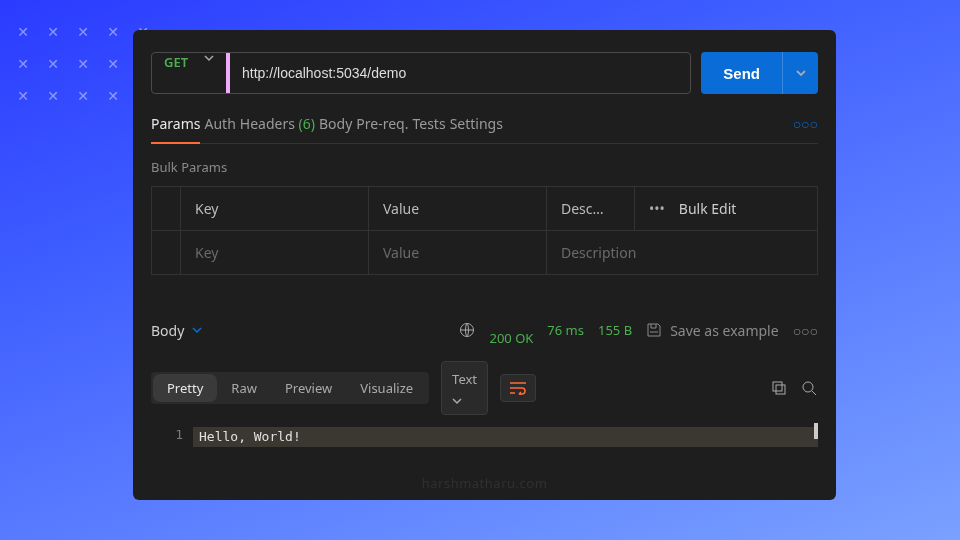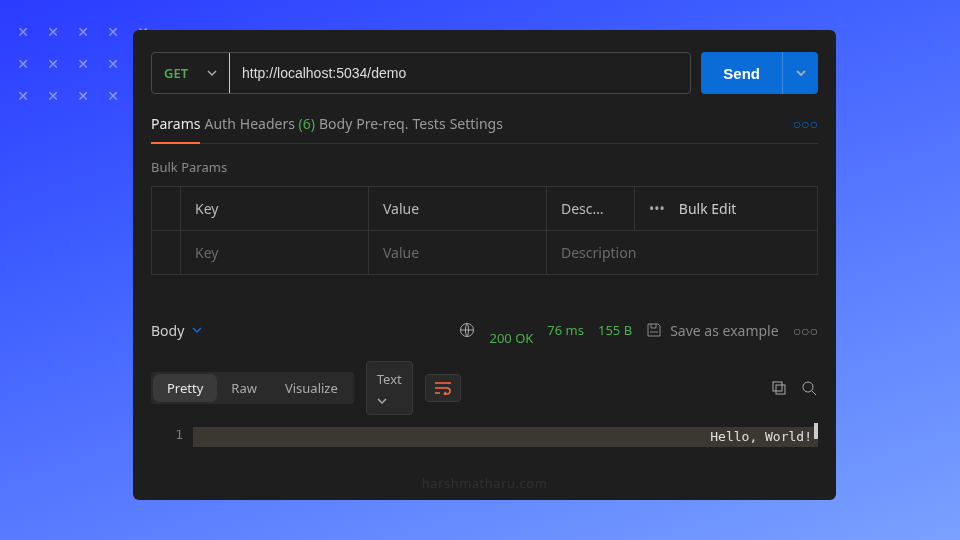--- a/index.html
+++ b/index.html
@@ -4,21 +4,21 @@
 <style>
   * { box-sizing: border-box; margin: 0; padding: 0; }
   html, body { width: 960px; height: 540px; overflow: hidden; font-family: -apple-system, system-ui, sans-serif; }
   body { background: linear-gradient(160deg, #2b3bff 0%, #3d5cff 30%, #7aa1ff 100%); position: relative; }
   .bg-x-grid { position: absolute; top: 18px; left: 10px; display: grid; grid-template-columns: repeat(5, 26px); grid-template-rows: repeat(3, 26px); gap: 6px 4px; }
   .bg-x { color: rgba(255,255,255,0.45); font-size: 14px; display:flex; align-items:center; justify-content:center; }
   .app { position: absolute; top: 30px; left: 133px; width: 703px; height: 470px; background: #1e1e1e; border-radius: 6px; padding: 22px 18px 10px 18px; display:flex; flex-direction:column; color:#ccc; font-size:14px; }
   
   .req-bar { display:flex; gap:10px; align-items:center; margin-bottom:20px; }
   .url-group { flex:1; display:flex; border:1px solid #4a4a4a; border-radius:4px; height:42px; overflow:hidden; }
-  .method-select { width:78px; display:flex; align-items:center; justify-content:space-between; padding:0 12px; border-right:1px solid #f0abfc; cursor:pointer; }
+  .method-select { width:78px; display:flex; justify-content:space-between; padding:0 12px; border-right:4px solid #f0abfc; cursor:pointer; }
   .method-label { color:#4caf50; font-weight:600; font-size:13px; }
   .chev { width:10px; height:10px; color:#aaa; }
   .url-input { flex:1; background:transparent; border:none; outline:none; color:#ddd; font-size:14px; padding:0 12px; }
   .send-group { display:flex; height:42px; }
   .send-btn { background:#0a6cd6; color:#fff; font-weight:600; font-size:15px; border:none; padding:0 22px; border-radius:4px 0 0 4px; cursor:pointer; }
   .send-more { background:#0a6cd6; border:none; border-left:1px solid rgba(255,255,255,0.2); width:36px; border-radius:0 4px 4px 0; display:flex; align-items:center; justify-content:center; cursor:pointer; color:#fff; }
   
   .tabs { display:flex; gap:4px; border-bottom:1px solid #333; align-items:center; }
   .tab { color:#9a9a9a; padding:0 0 10px 0; cursor:pointer; font-size:14px; position:relative; }
   .tab.active { color:#e8e8e8; }
@@ -57,21 +57,21 @@
   .view-tabs { display:flex; background:#2a2a2a; border-radius:4px; padding:2px; }
   .vtab { padding:5px 14px; color:#aaa; font-size:13px; cursor:pointer; border-radius:7px; }
   .vtab.active { background:#3a3a3a; color:#e8e8e8; }
   .fmt-select { display:flex; align-items:flex-start; gap:8px; background:#2a2a2a; border:1px solid #3a3a3a; border-radius:4px; padding:8px 10px; color:#aaa; font-size:13px; cursor:pointer;flex-direction:column; }
   .wrap-btn { background:#2a2a2a; border:1px solid #3a3a3a; border-radius:4px; padding:6px 8px; color:#ff6c37; cursor:pointer; display:flex; align-items:center; }
   .view-spacer { flex:1; }
   .tool-icon { width:18px; height:18px; color:#aaa; cursor:pointer; }
   
   .code-area { margin-top:12px; display:flex; font-family: "SFMono-Regular", Consolas, monospace; font-size:13px; }
   .gutter { width:42px; text-align:right; padding-right:10px; color:#7a7a7a; }
-  .code-line { flex:1; background:#3a3830; color:#e0e0e0; padding:0 6px; line-height:20px; height:20px; position:relative;text-align:right; }
+  .code-line { flex:1; background:#3a3830; color:#e0e0e0; padding:0 6px; line-height:20px; height:20px; position:relative; }
   .caret-bar { position:absolute; right:0; top:-4px; width:4px; height:16px; background:#ccc; }
   .watermark { position:absolute; bottom:8px; left:50%; transform:translateX(-50%); color:rgba(255,255,255,0.08); font-size:13px; letter-spacing:0.5px; }
   svg { display:block; }
 </style>
 </head>
 <body>
 
 <div class="bg-x-grid">
   <span class="bg-x">✕</span>
     <span class="bg-x">✕</span>
@@ -166,20 +166,21 @@
         </svg>
       <span>Save as example</span>
     </div>
     <span class="more-h">○○○</span>
   </div>
 
   <div class="view-bar">
     <div class="view-tabs">
       <div class="vtab active">Pretty</div>
       <div class="vtab">Raw</div>
+      <div class="vtab">Preview</div>
       <div class="vtab">Visualize</div>
     </div>
     <div class="fmt-select">
       <span>Text</span>
       <svg class="chev" viewBox="0 0 10 6">
           <path d="M1 1l4 4 4-4" stroke="currentColor" stroke-width="1.5" fill="none"></path>
         </svg>
     </div>
     <div class="wrap-btn">
       <svg width="18" height="14" viewBox="0 0 18 14">

